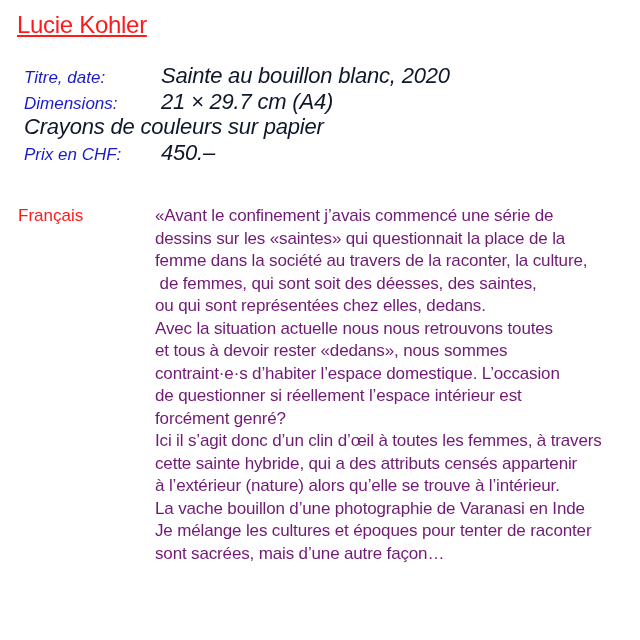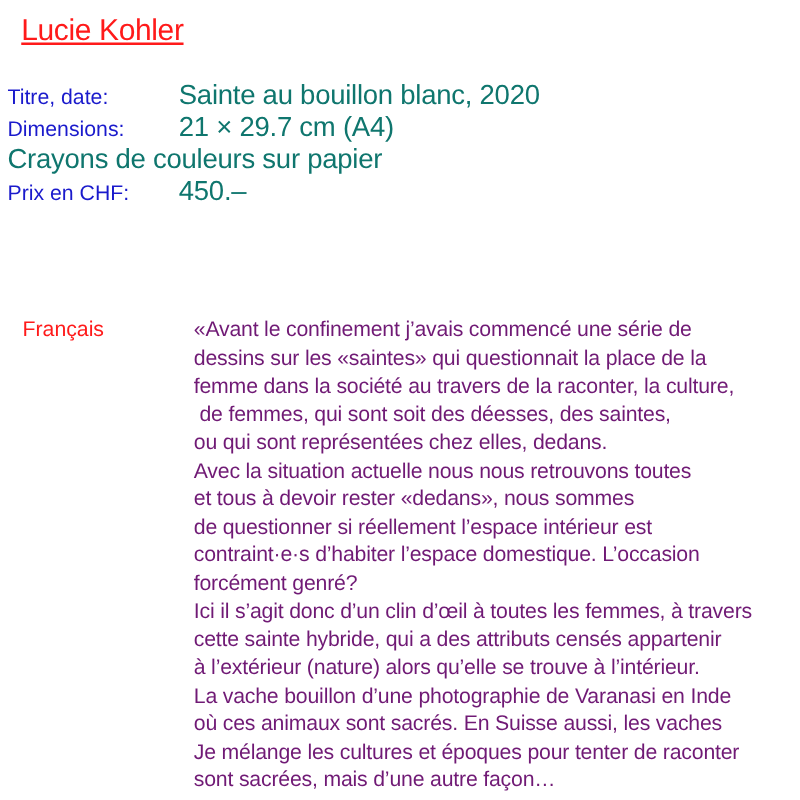--- a/index.html
+++ b/index.html
@@ -21,48 +21,48 @@
       font-size: 24px;
       line-height: 30px;
       color: #ff1a1a;
       margin: 0;
       font-weight: normal;
       letter-spacing: -0.3px;
       text-decoration: underline;
     }
     .meta {
       position: absolute;
-      left: 6px;
+      left: 24px;
       top: 63px;
       width: 610px;
+      font-style: italic;
     }
     .meta-row {
       display: flex;
       align-items: baseline;
       height: 25.5px;
     }
     .meta-label {
       width: 137px;
       font-size: 17px;
       color: #1a1acc;
       flex: none;
     }
     .meta-value {
       font-size: 22px;
-      color: #0f766e;
+      color: #0f172a;
       letter-spacing: -0.2px;
       white-space: nowrap;
     }
     .section {
       position: absolute;
       left: 18px;
       top: 205px;
       width: 610px;
       display: flex;
-      margin-top: 48px;
     }
     .section-label {
       width: 137px;
       flex: none;
       font-size: 17px;
       line-height: 22.5px;
       color: #ff1a1a;
     }
     .section-body {
       font-size: 17px;
@@ -101,24 +101,23 @@
 <div class="section">
   <div class="section-label">Français</div>
   <div class="section-body">
     <span class="line">«Avant le confinement j’avais commencé une série de</span>
     <span class="line">dessins sur les «saintes» qui questionnait la place de la</span>
     <span class="line">femme dans la société au travers de la raconter, la culture,</span>
     <span class="line"> de femmes, qui sont soit des déesses, des saintes,</span>
     <span class="line">ou qui sont représentées chez elles, dedans.</span>
     <span class="line">Avec la situation actuelle nous nous retrouvons toutes</span>
     <span class="line">et tous à devoir rester «dedans», nous sommes</span>
+    <span class="line">contraint·e·s d’habiter l’espace domestique. L’occasion</span>
     <span class="line">de questionner si réellement l’espace intérieur est</span>
-    <span class="line">contraint·e·s d’habiter l’espace domestique. L’occasion</span>
     <span class="line">forcément genré?</span>
     <span class="line">Ici il s’agit donc d’un clin d’œil à toutes les femmes, à travers</span>
     <span class="line">cette sainte hybride, qui a des attributs censés appartenir</span>
     <span class="line">à l’extérieur (nature) alors qu’elle se trouve à l’intérieur.</span>
     <span class="line">La vache bouillon d’une photographie de Varanasi en Inde</span>
-    <span class="line">où ces animaux sont sacrés. En Suisse aussi, les vaches</span>
     <span class="line">Je mélange les cultures et époques pour tenter de raconter</span>
     <span class="line">sont sacrées, mais d’une autre façon…</span>
   </div>
 </div>
 
 </body></html>

